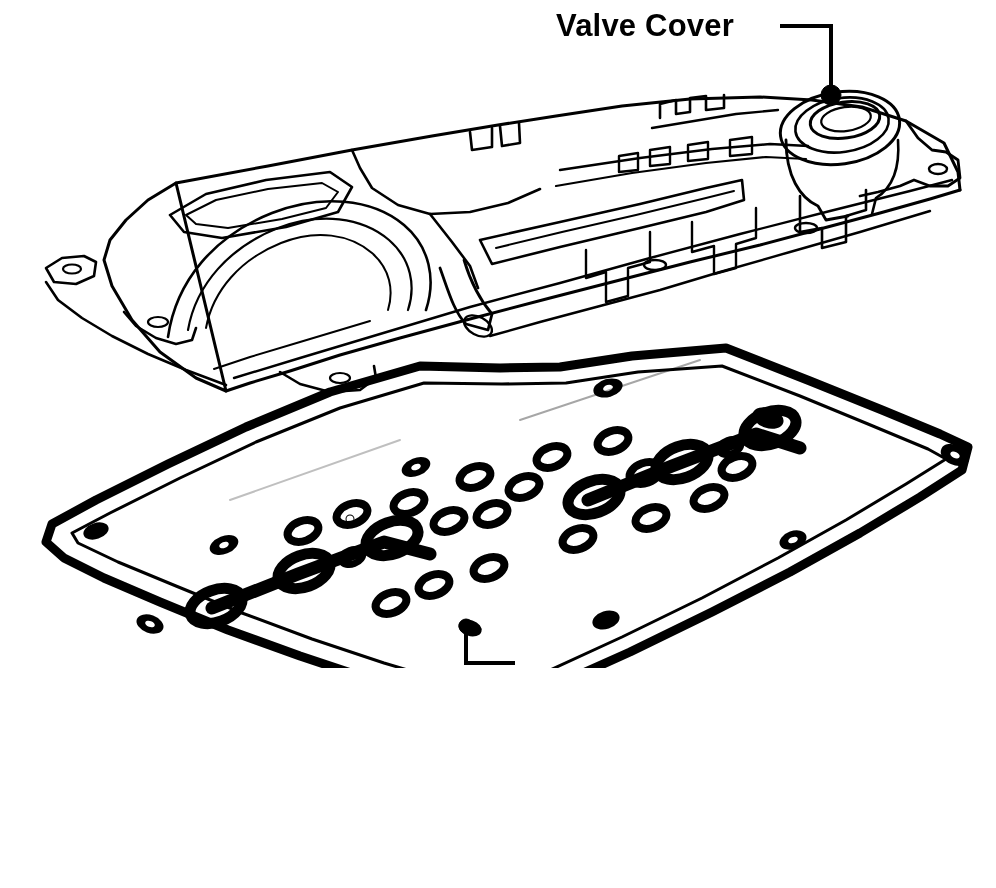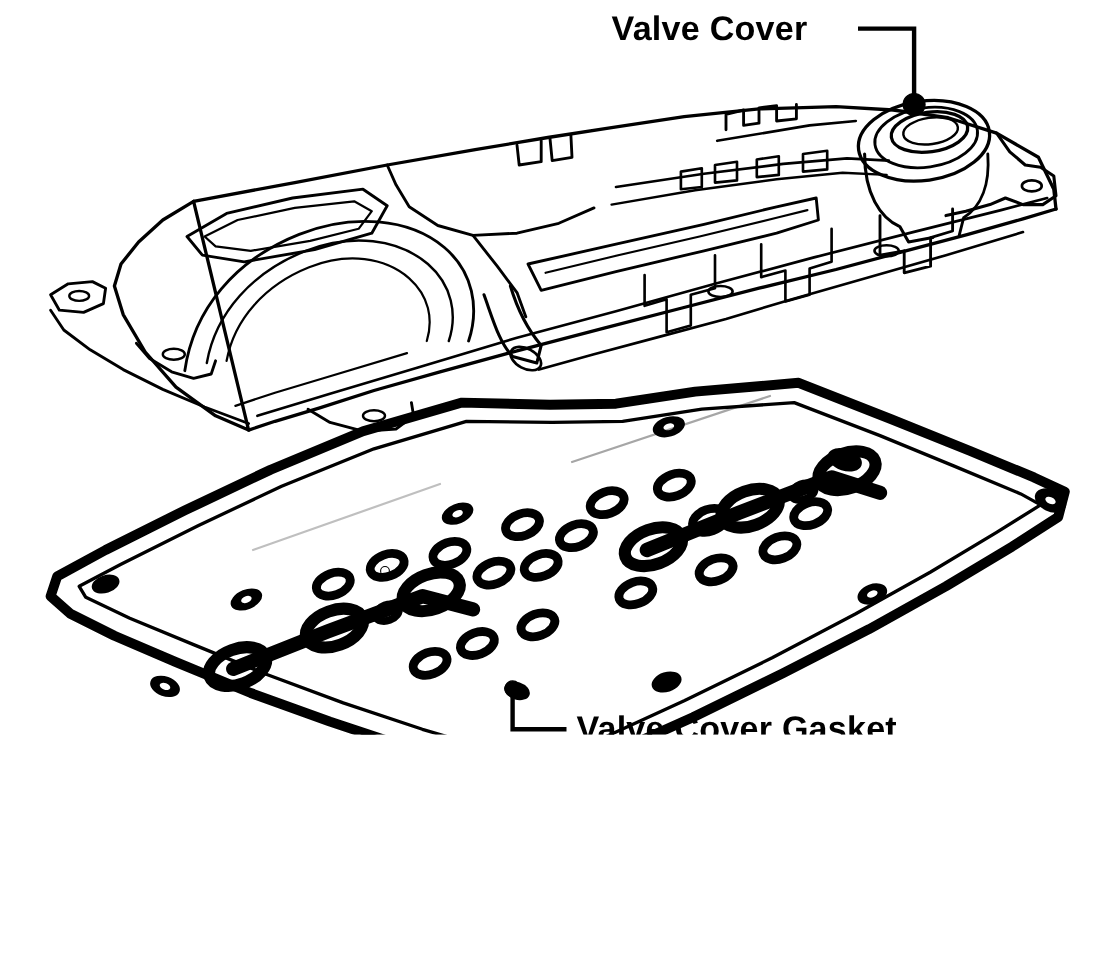--- a/index.html
+++ b/index.html
@@ -513,15 +513,14 @@
 
         <path d="M 890,800 L 896,828"></path>
       </g>
 
       <circle cx="833" cy="827" r="17" fill="#000000" stroke="none"></circle>
     </g>
   </svg>
 
   <div class="label" id="label-valve-cover">Valve Cover</div>
 
-  <div class="label" id="label-valve-cover-gasket">Valve Cover Gasket</div>
 
 </div>
 
 </body></html>

